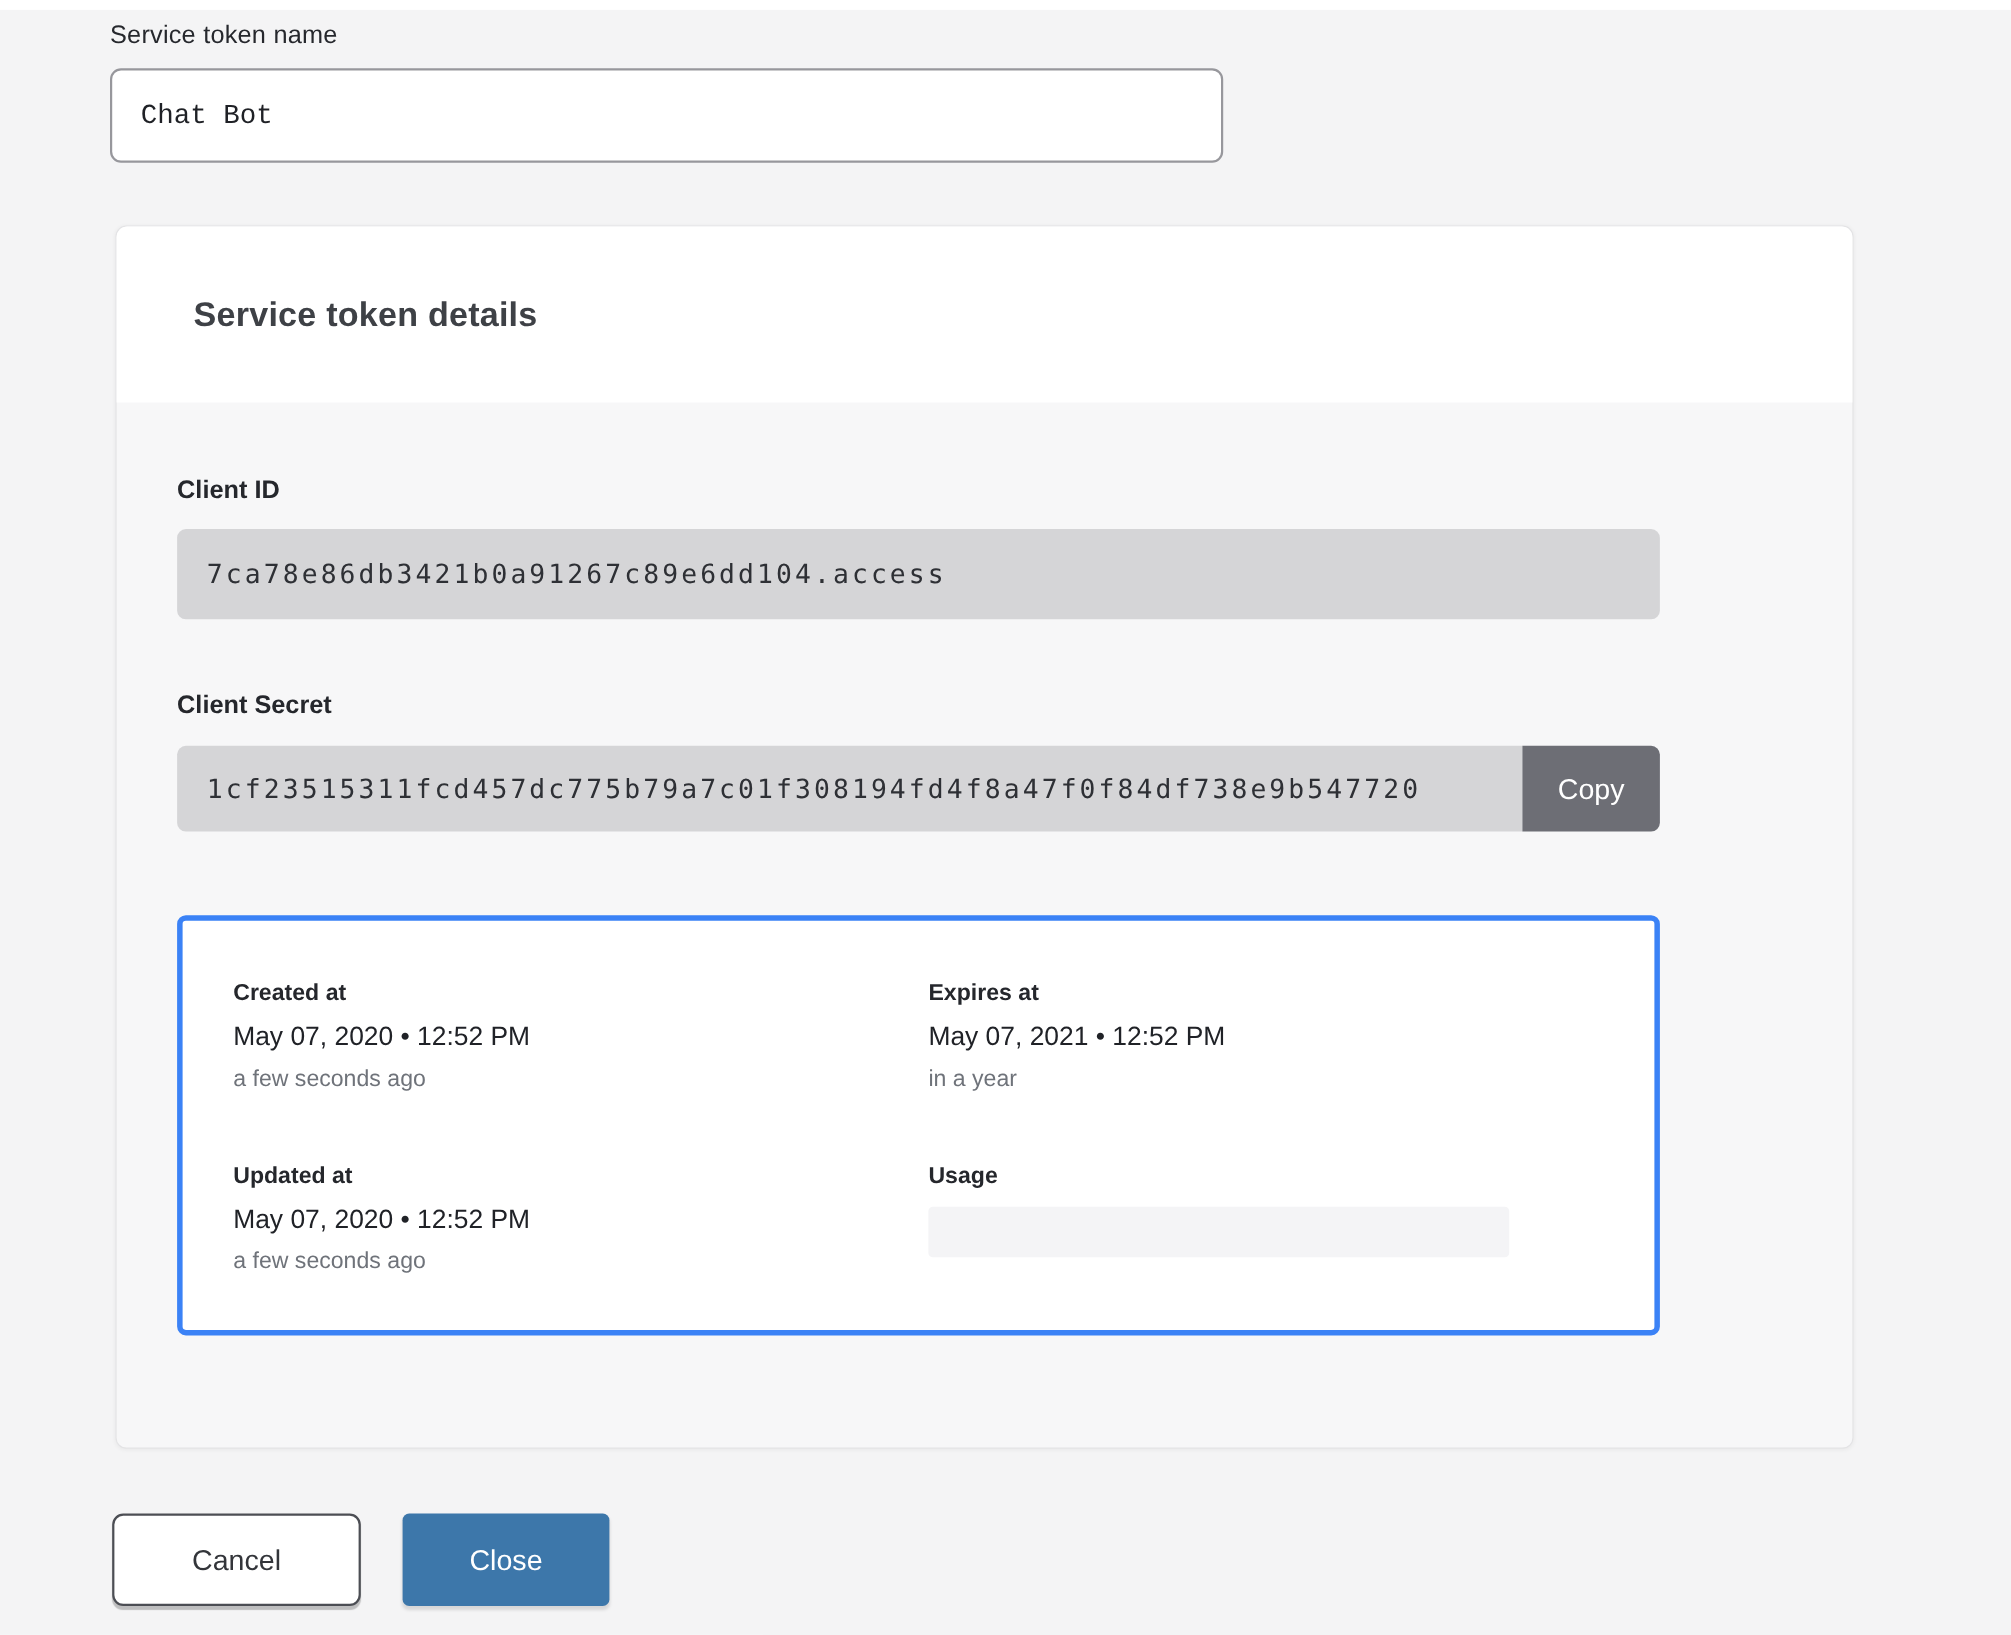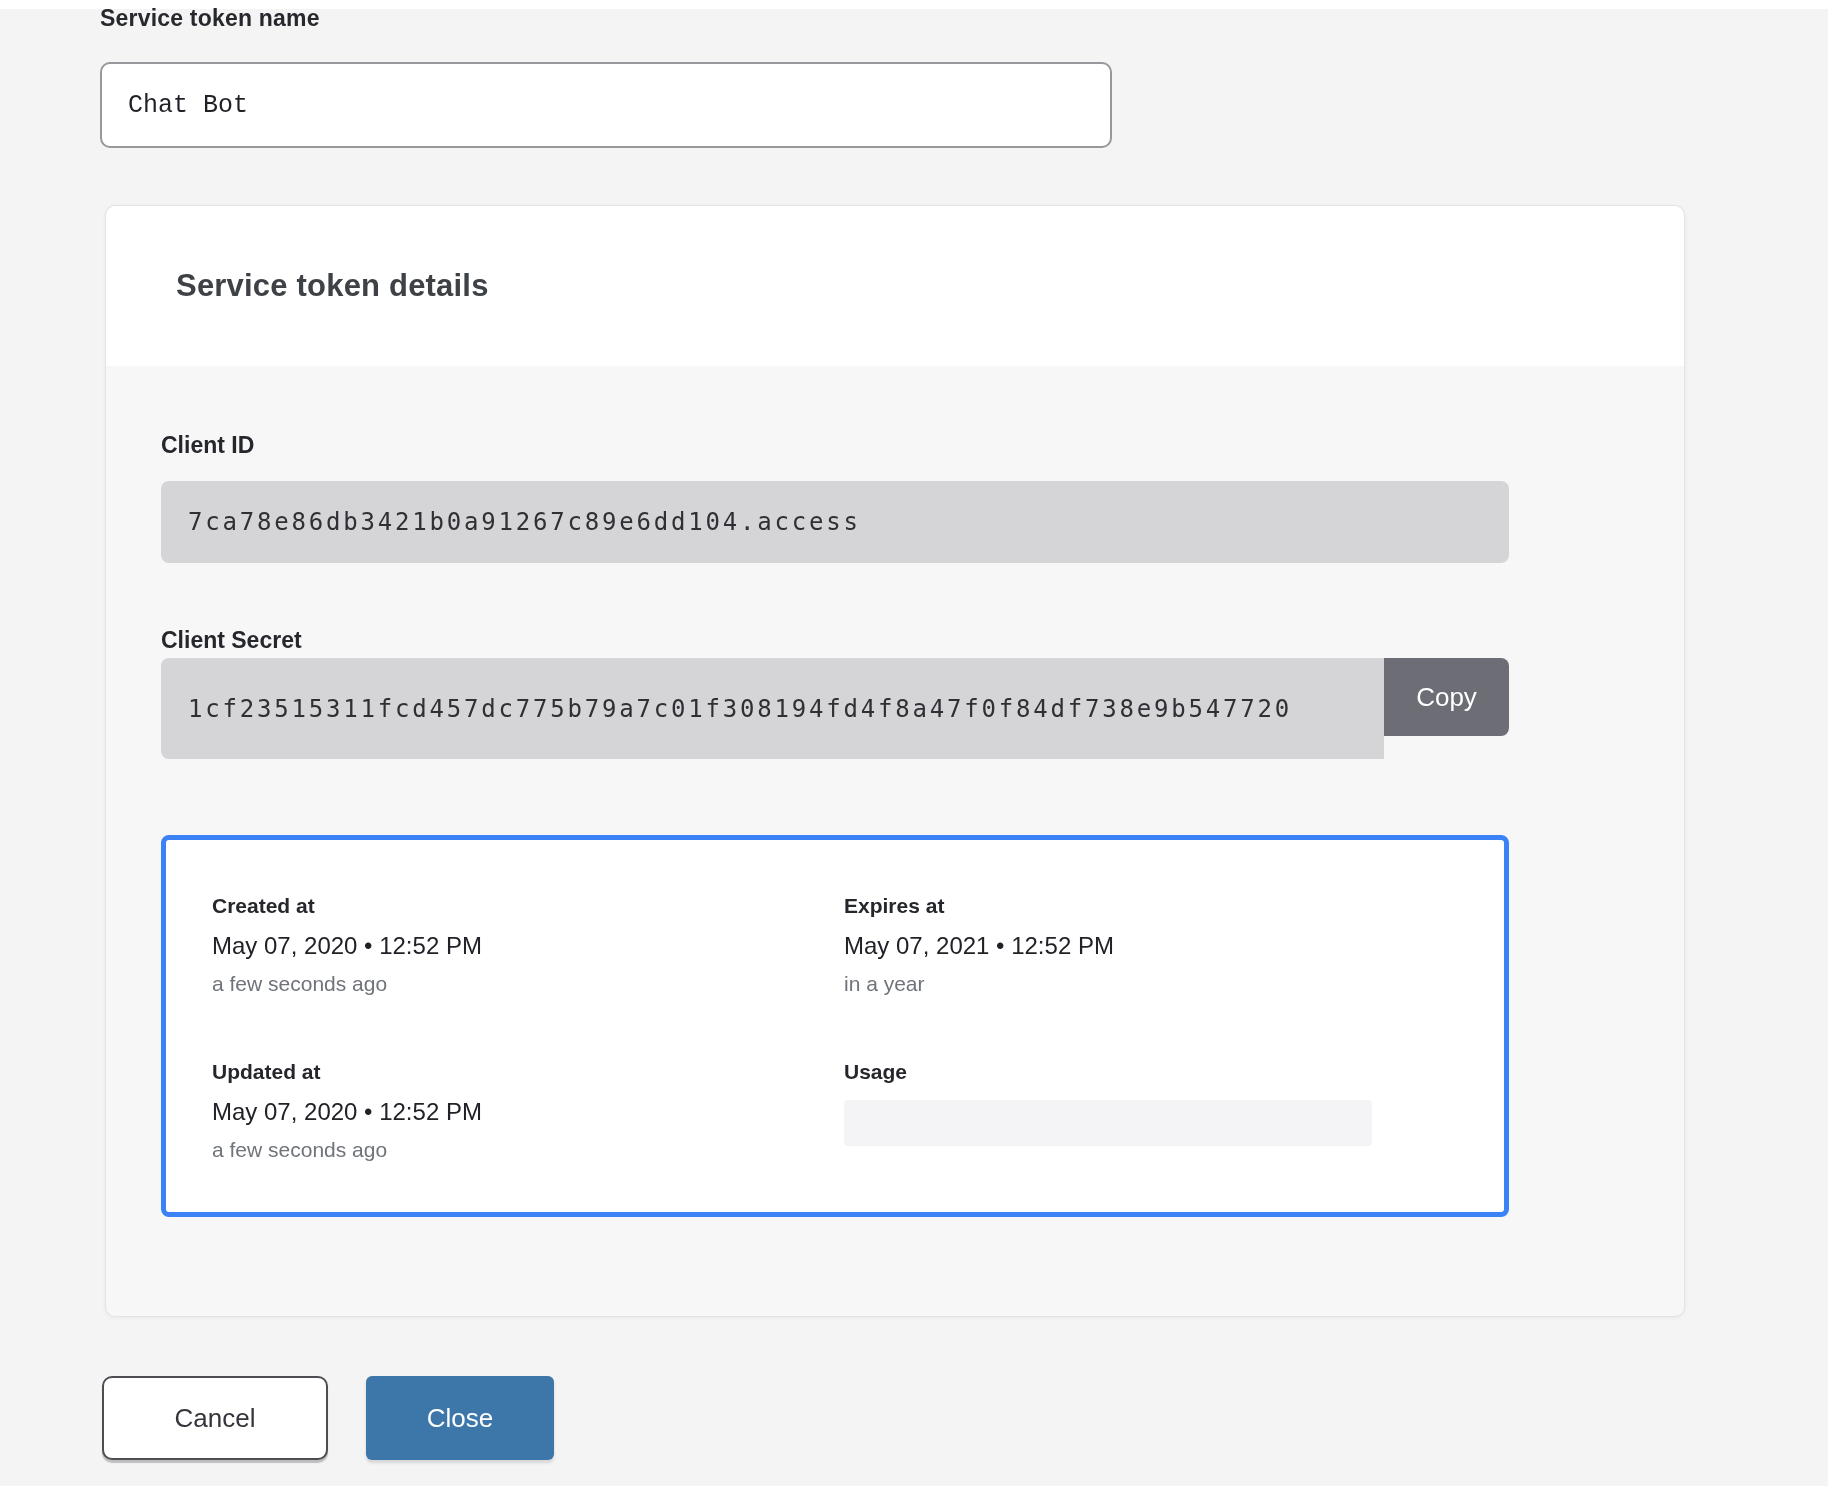--- a/index.html
+++ b/index.html
@@ -9,22 +9,22 @@
     font-family:"Liberation Sans", sans-serif;
     position:relative;
     overflow:hidden;
   }
   .top-strip {
     position:absolute; top:0; left:0; width:100%; height:9px; background:#ffffff;
   }
 
   
   .name-label {
-    position:absolute; left:100px; top:5px;
-    font-size:23px; font-weight:bold; color:#26282d; letter-spacing:0.2px;
+    position:absolute; left:100px; top:18px;
+    font-size:23px; font-weight:normal; color:#26282d; letter-spacing:0.2px;
   }
   .name-input {
     position:absolute; left:100px; top:62px;
     width:1012px; height:86px;
     background:#ffffff;
     border:2px solid #97979c; border-radius:10px;
     font-family:Liberation Mono, monospace;
     font-size:25px; color:#1f2126;
     padding:0 26px;
     outline:none;
@@ -57,21 +57,21 @@
     width:1348px; height:82px; margin-top:22px;
     background:#d5d5d7; border-radius:8px;
     display:flex; align-items:center;
     padding-left:27px;
     font-family:"DejaVu Sans Mono", monospace;
     font-size:24px; color:#2e3035; letter-spacing:2.8px;
     white-space:nowrap; overflow:hidden;
   }
   .secret-section { margin-top:64px; }
   .secret-row {
-    display:flex; width:1348px; height:101px; margin-top:4px;
+    display:flex; width:1348px; height:78px; margin-top:24px;
   }
   .secret-code {
     flex:1; background:#d5d5d7; border-radius:8px 0 0 8px;
     display:flex; align-items:center; padding-left:27px;
     font-family:"DejaVu Sans Mono", monospace;
     font-size:24px; color:#2e3035; letter-spacing:2.8px;
     white-space:nowrap; overflow:hidden;
   }
   .copy-btn {
     width:125px; height:78px;

